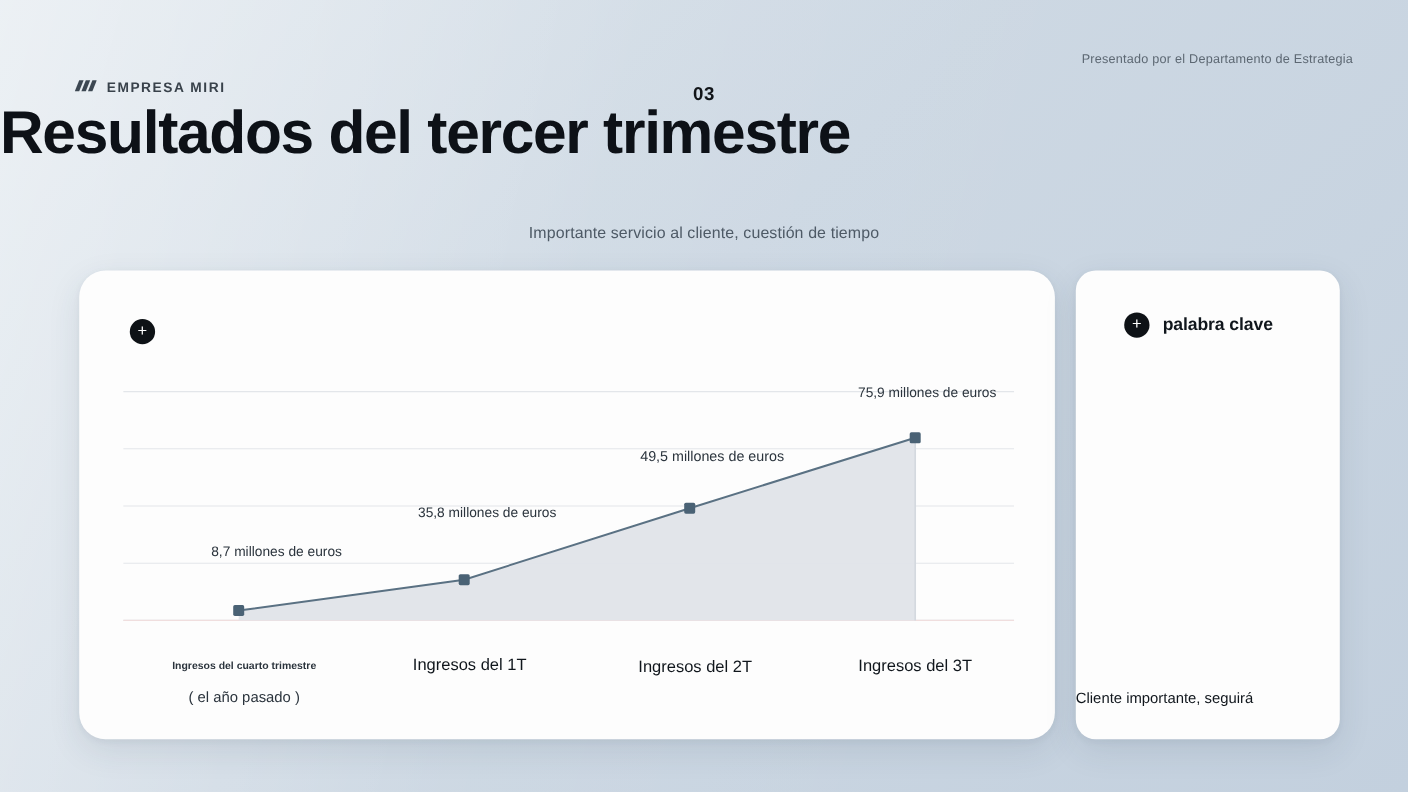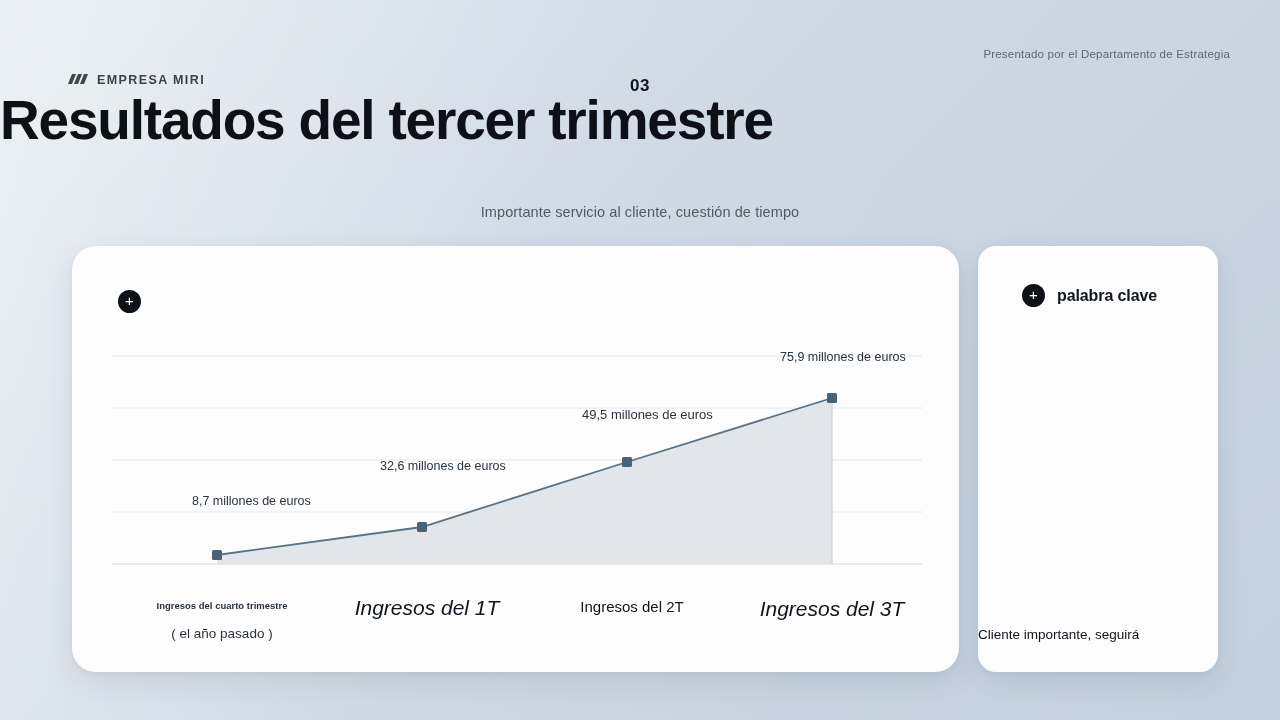--- a/index.html
+++ b/index.html
@@ -85,21 +85,21 @@
     position: absolute; left: 40px; top: 100px; width: 810px; height: 250px;
   }
   .chart-svg { display: block; }
 
   .label-row {
     position: absolute; left: 40px; top: 346px; width: 810px; height: 60px;
   }
   .xlab {
     position: absolute; text-align: center; color: #10161c;
   }
-  .xlab.big { font-size: 21px; font-style: italic; }
+  .xlab.big { font-size: 15px; }
   .xlab.small { font-size: 15px; }
   .xlab.tiny { font-size: 9.5px; font-weight: 700; color: #2a333c; }
   .xlab.paren { font-size: 13.5px; color: #2b343d; }
 
   
   .bar-wrap {
     position: absolute; left: 36px; top: 118px; width: 175px; height: 220px;
   }
   .side-footer {
     position: absolute; left: 0; right: 0; bottom: 30px;
@@ -159,21 +159,21 @@
 
       <g fill="#4a6275">
         <rect x="100" y="204" width="10" height="10" rx="1.5"></rect>
         <rect x="305" y="176" width="10" height="10" rx="1.5"></rect>
         <rect x="510" y="111" width="10" height="10" rx="1.5"></rect>
         <rect x="715" y="47" width="10" height="10" rx="1.5"></rect>
       </g>
     </svg>
 
     <div style="position:absolute; left:66px; top:148px; font-size:12.5px; color:#2b343d;margin-left:14px;">8,7 millones de euros</div>
-    <div style="position:absolute; left:268px; top:113px; font-size:12.5px; color:#2b343d;">32,6 millones de euros</div>
+    <div style="position:absolute; left:268px; top:113px; font-size:12.5px; color:#2b343d;">35,8 millones de euros</div>
     <div style="position:absolute; left:470px; top:61px; font-size:13px; color:#2b343d;">49,5 millones de euros</div>
     <div style="position:absolute; left:668px; top:4px; font-size:12.5px; color:#2b343d;">75,9 millones de euros</div>
   </div>
 
   <div class="label-row">
     <span class="xlab tiny" style="left:30px; top:8px; width:160px;">Ingresos del cuarto trimestre</span>
     <span class="xlab paren" style="left:40px; top:34px; width:140px;">( el año pasado )</span>
 
     <span class="xlab big" style="left:230px; top:4px; width:170px;">Ingresos del 1T</span>
     <span class="xlab small" style="left:435px; top:6px; width:170px;">Ingresos del 2T</span>

